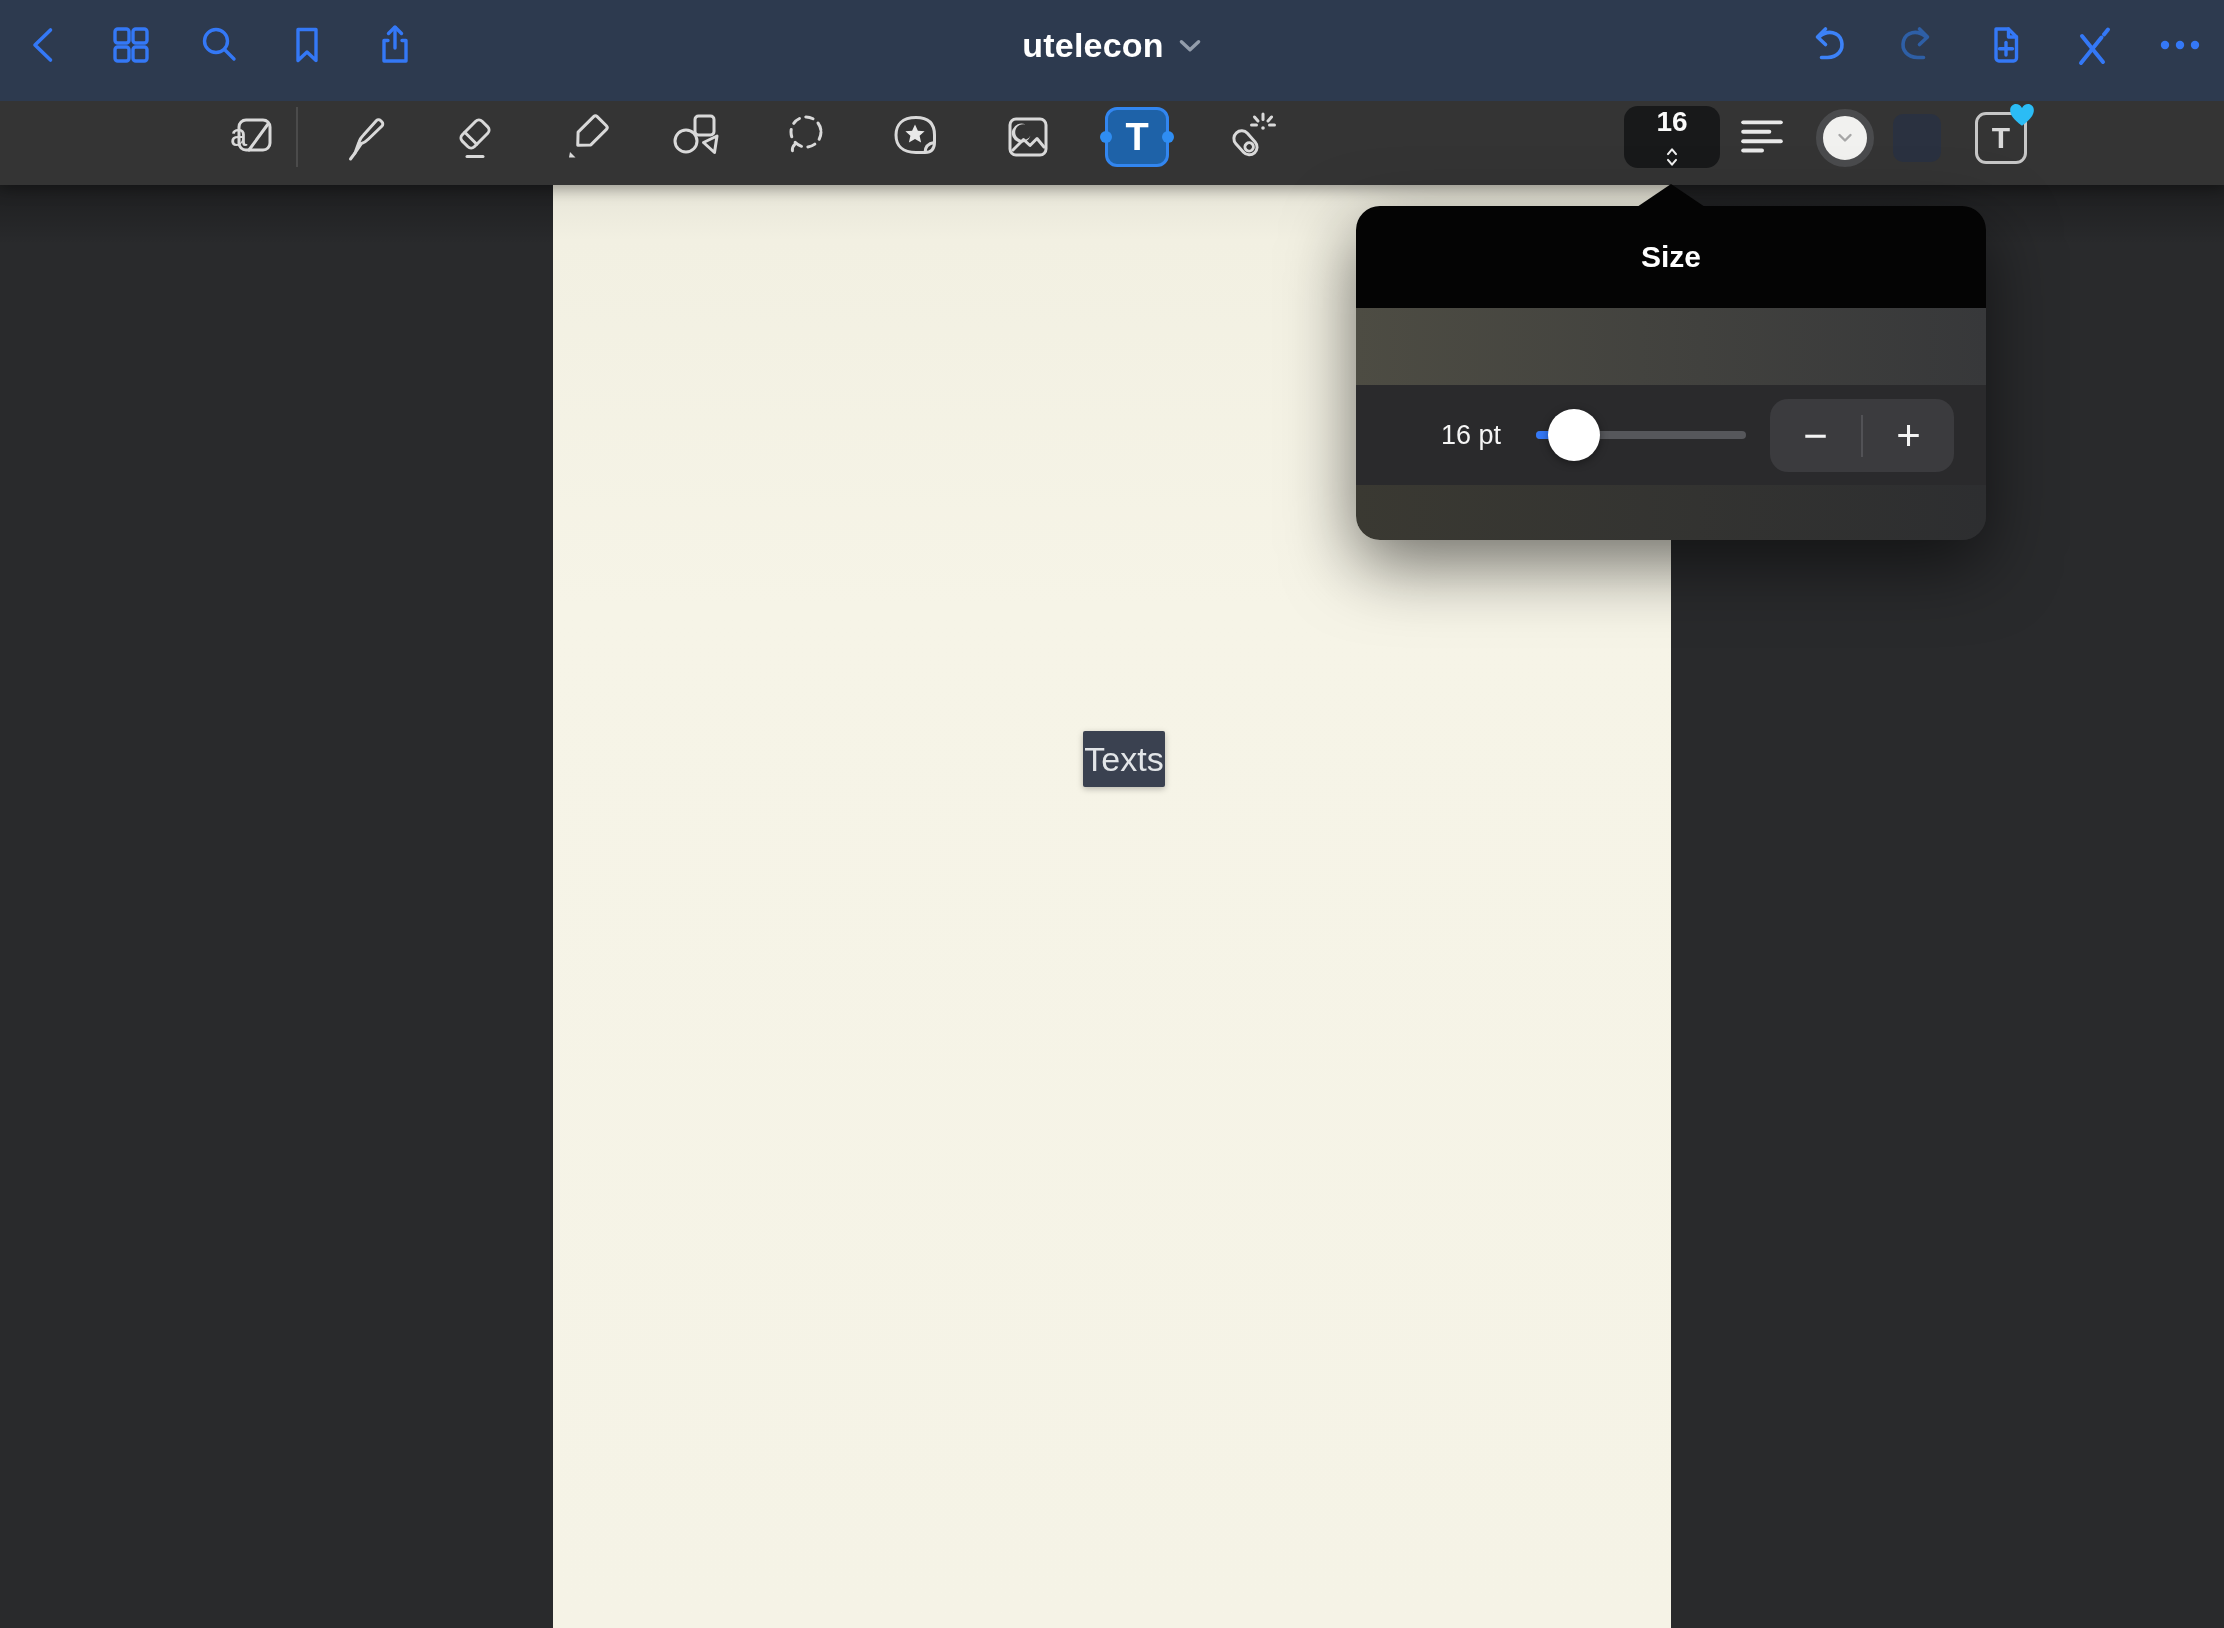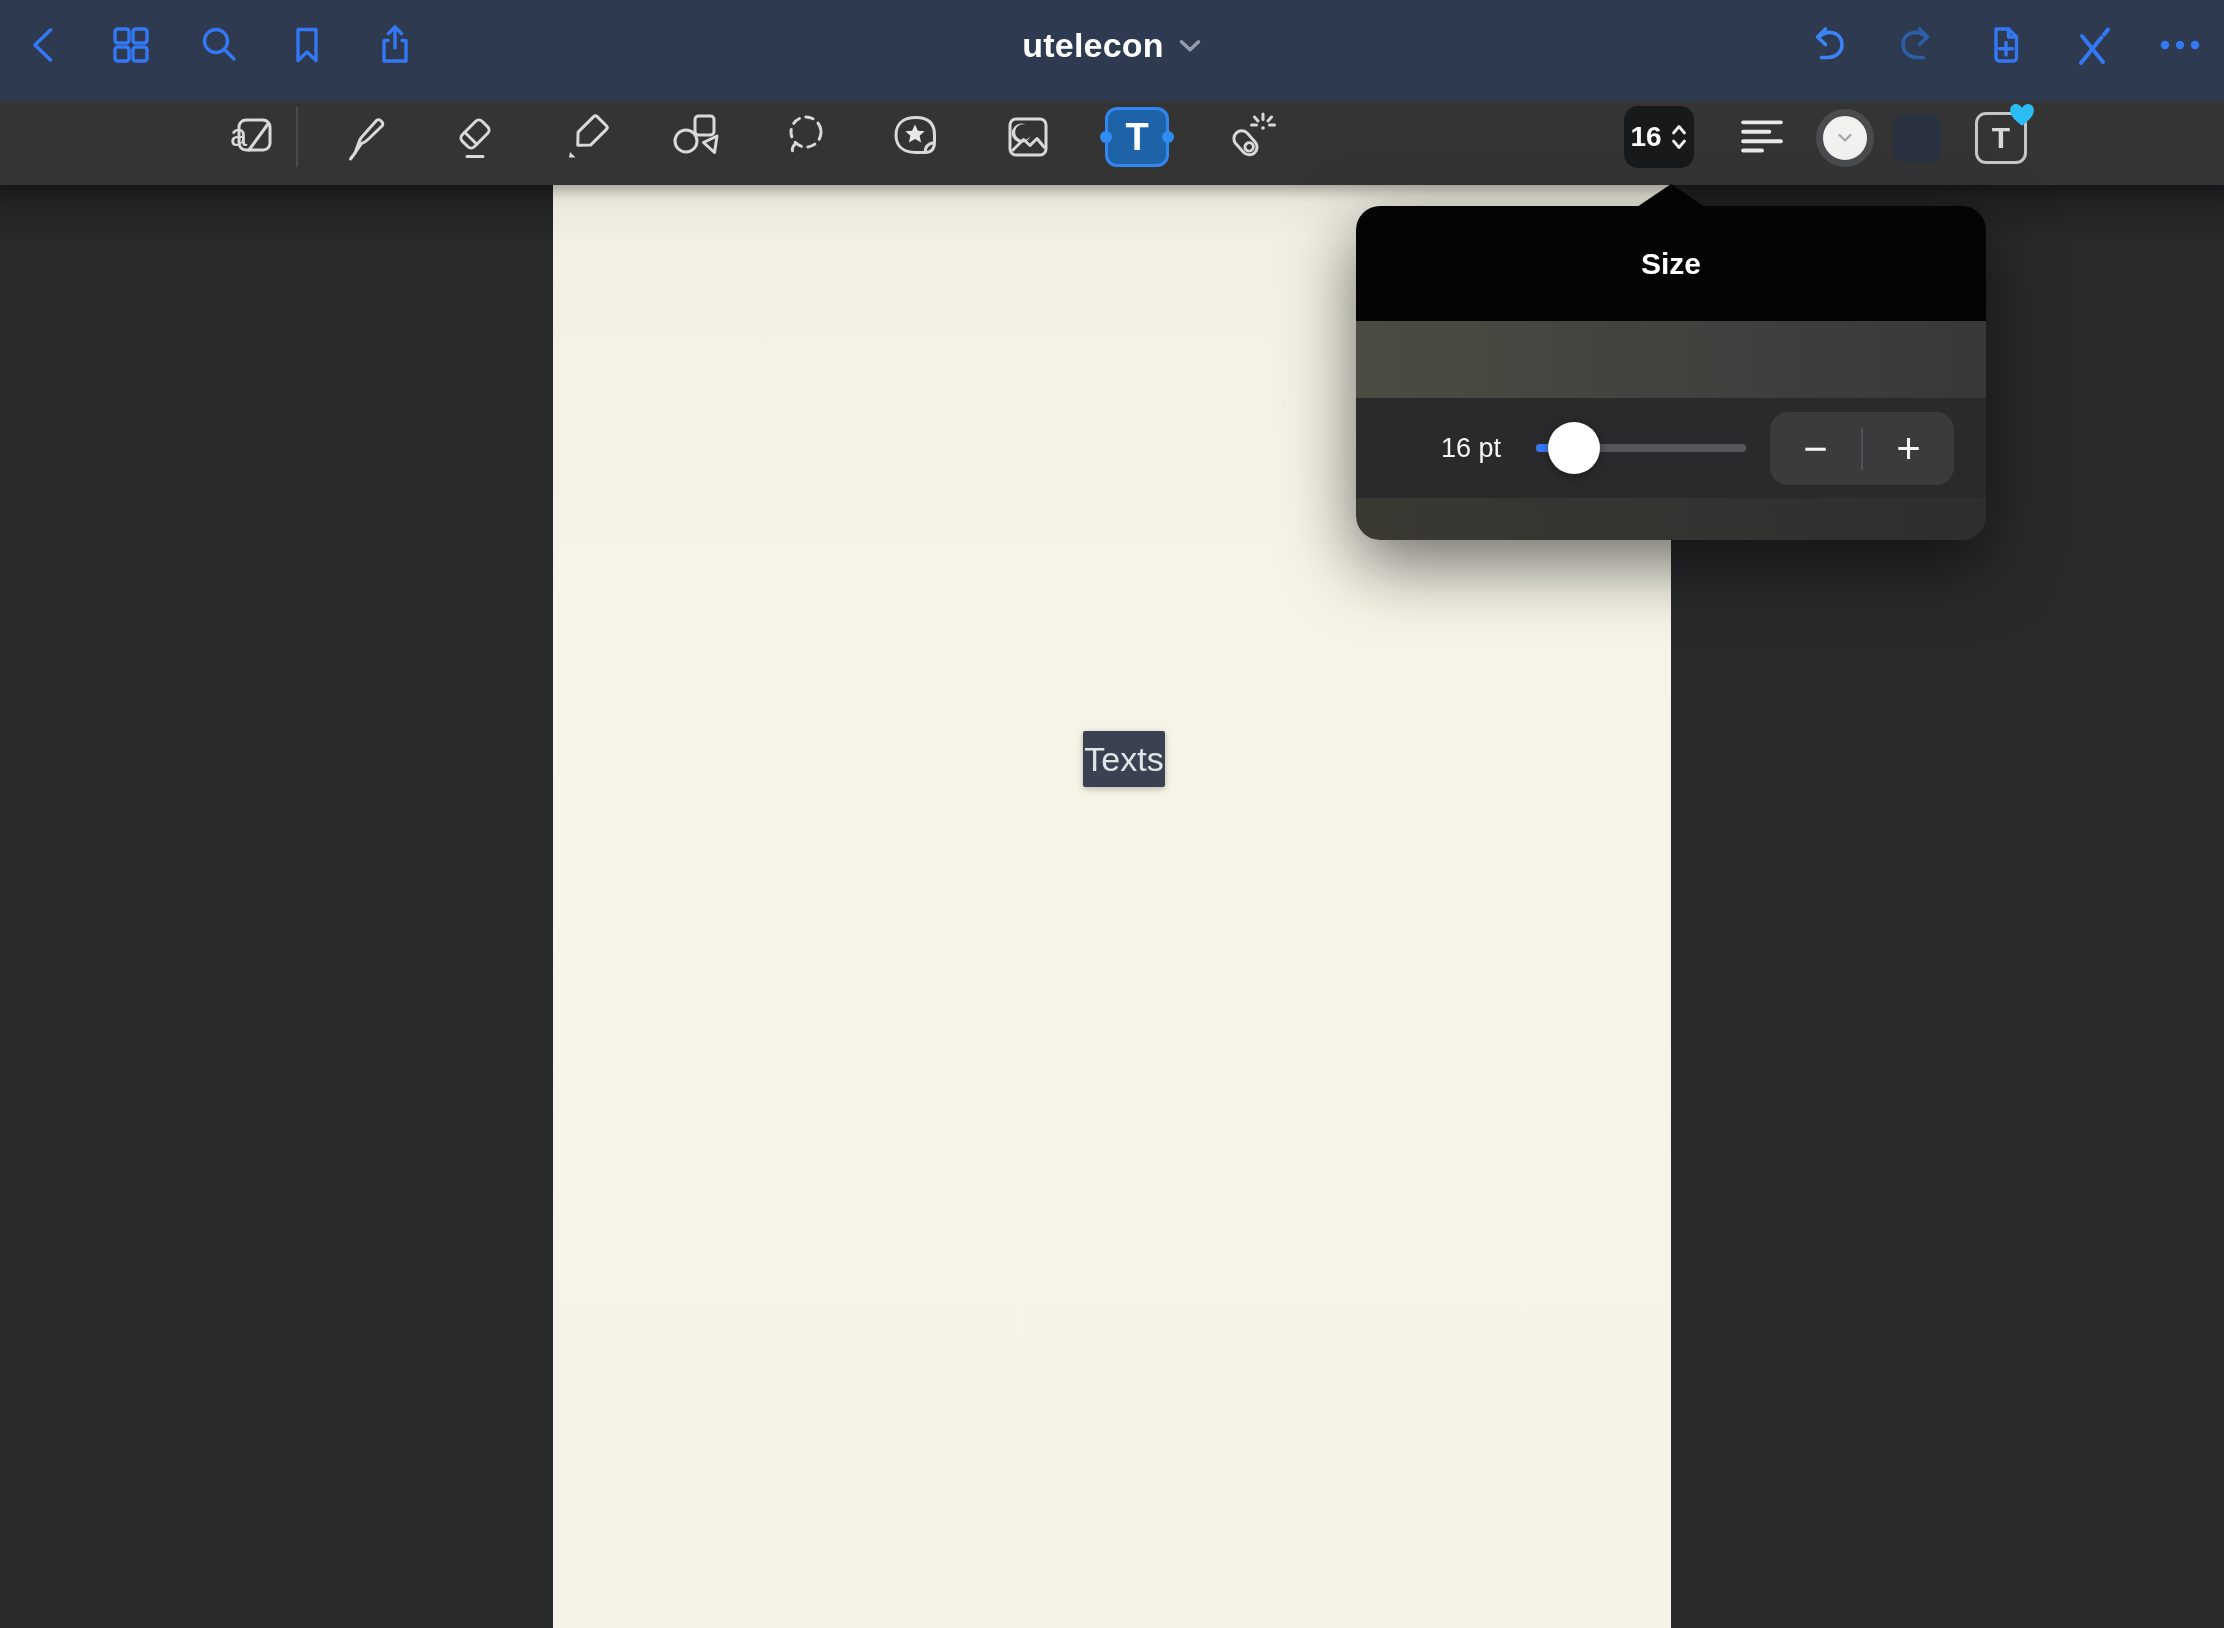--- a/index.html
+++ b/index.html
@@ -18,38 +18,38 @@
   .toolbar { position:absolute; left:0; top:90px; width:2224px; height:95px; background:#343434; z-index:39; box-shadow:0 4px 14px rgba(0,0,0,.35); }
   .tool-btn { position:absolute; top:15px; width:64px; height:64px; border:none; background:transparent; padding:0; cursor:pointer; display:flex; align-items:center; justify-content:center; }
   .tool-btn svg { width:56px; height:56px; display:block; }
   .tb-sep { position:absolute; left:296px; top:17px; width:2px; height:60px; background:#4B4B4B; }
   .tool-btn.text-tool { background:#1E62A8; border:3px solid #3286F0; border-radius:12px; top:17px; height:60px; }
   .text-tool .t-glyph { color:#FFFFFF; font-size:38px; font-weight:700; line-height:1; }
   .text-tool .handle { position:absolute; top:50%; width:12px; height:12px; margin-top:-6px; border-radius:50%; background:#2F8DF2; }
   .text-tool .handle.l { left:-8px; } .text-tool .handle.r { right:-8px; }
   .pill { position:absolute; top:16px; height:62px; border:none; border-radius:14px; color:#FAFAFA; cursor:pointer; display:flex; align-items:center; justify-content:center; }
   .font-pill { left:1345px; width:250px; background:#1E1E20; font-size:27px; font-weight:700; }
-  .size-pill { left:1624px; width:70px; background:#18191A; font-size:28px; font-weight:700; gap:8px; }
+  .size-pill { left:1624px; width:96px; background:#18191A; font-size:28px; font-weight:700; gap:8px;flex-direction:column; }
   .align-btn { position:absolute; left:1732px; top:17px; width:60px; height:60px; background:transparent; border:none; cursor:pointer; display:flex; align-items:center; justify-content:center; }
   .color-btn { position:absolute; left:1816px; top:19px; width:58px; height:58px; border-radius:50%; background:#F1F1EF; border:7px solid #4A4B4D; cursor:pointer; display:flex; align-items:center; justify-content:center; padding:0; }
   .bg-swatch { position:absolute; left:1893px; top:24px; width:48px; height:48px; border-radius:10px; background:#2A3140; border:none; cursor:pointer; }
   .fav-style-btn { position:absolute; left:1975px; top:22px; width:52px; height:52px; background:transparent; border:3px solid #C6C6C6; border-radius:11px; cursor:pointer; color:#D8D8D8; font-size:30px; font-weight:700; line-height:44px; text-align:center; padding:0; }
   .fav-style-btn .heart { position:absolute; top:-13px; right:-12px; width:28px; height:26px; }
 
   
   .canvas { position:absolute; left:0; top:185px; width:2224px; height:1443px; background:#292A2C; }
   .canvas::before { content:""; position:absolute; left:0; top:0; right:0; height:60px; background:linear-gradient(180deg,rgba(0,0,0,.28),rgba(0,0,0,0)); pointer-events:none; }
   .page { position:absolute; left:553px; top:0; width:1118px; height:1443px;
           background:linear-gradient(180deg,#E7E5D8 0px,#F2F0E2 55px,#F6F4E7 420px,#F5F3E6 100%); }
   .texts-box { position:absolute; left:530px; top:546px; width:82px; height:56px; background:#3A4150; border-radius:2px; display:flex; align-items:center; justify-content:center; color:#E2E5E8; font-size:34px; box-shadow:0 2px 6px rgba(0,0,0,.25); cursor:pointer; }
 
   
   .popover-arrow { position:absolute; left:1637px; top:184px; width:68px; height:23px; background:#040404; clip-path:polygon(50% 0,100% 100%,0 100%); z-index:50; }
   .popover { position:absolute; left:1356px; top:206px; width:630px; height:334px; border-radius:24px; overflow:hidden; z-index:49; box-shadow:0 24px 70px rgba(0,0,0,.55); }
-  .pop-header { height:115px; background:#040404; display:flex; align-items:center; justify-content:center; }
+  .pop-header { height:102px; background:#040404; display:flex; align-items:center; justify-content:center; }
   .pop-title { color:#FFFFFF; font-size:30px; font-weight:700; }
   .pop-band1 { height:77px; background:linear-gradient(90deg,#4D4C43,#37383A); }
   .pop-row { position:relative; height:100px; background:#2A2A2C; }
   .pop-band2 { height:60px; background:linear-gradient(90deg,#3A3932,#2D2E30); }
   .size-value { position:absolute; left:60px; top:0; width:110px; height:100px; line-height:100px; text-align:center; color:#F5F5F5; font-size:27px; }
   .slider-track { position:absolute; left:180px; top:46px; width:210px; height:8px; border-radius:4px; background:#56575B; cursor:pointer; }
   .slider-fill { position:absolute; left:0; top:0; height:8px; width:22px; border-radius:4px 0 0 4px; background:#3478F6; }
   .slider-thumb { position:absolute; left:192px; top:24px; width:52px; height:52px; border-radius:50%; background:#FFFFFF; box-shadow:0 2px 8px rgba(0,0,0,.4); cursor:grab; }
   .stepper { position:absolute; left:414px; top:14px; width:184px; height:73px; border-radius:18px; background:#3B3B3E; display:flex; align-items:stretch; }
   .step-btn { flex:1; background:transparent; border:none; color:#F4F4F4; font-size:42px; font-weight:300; cursor:pointer; line-height:1; padding:0; }

